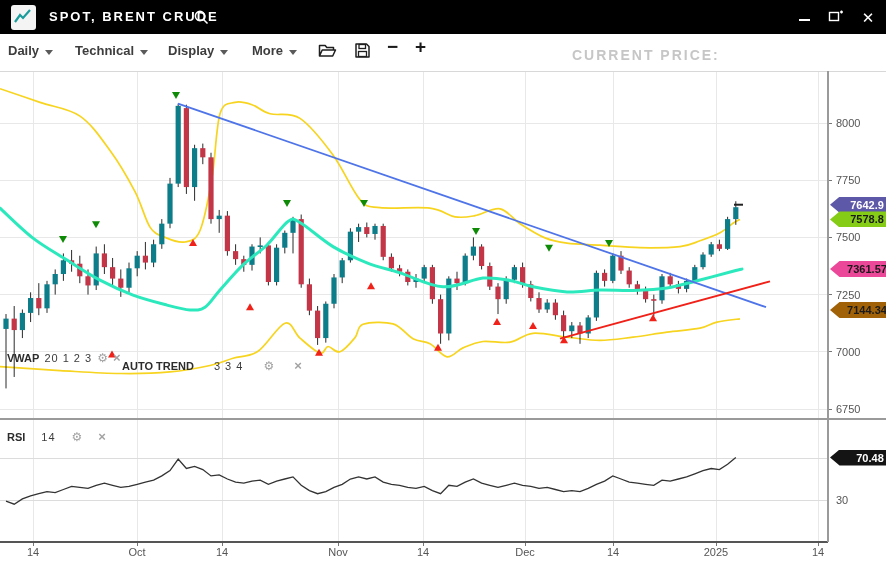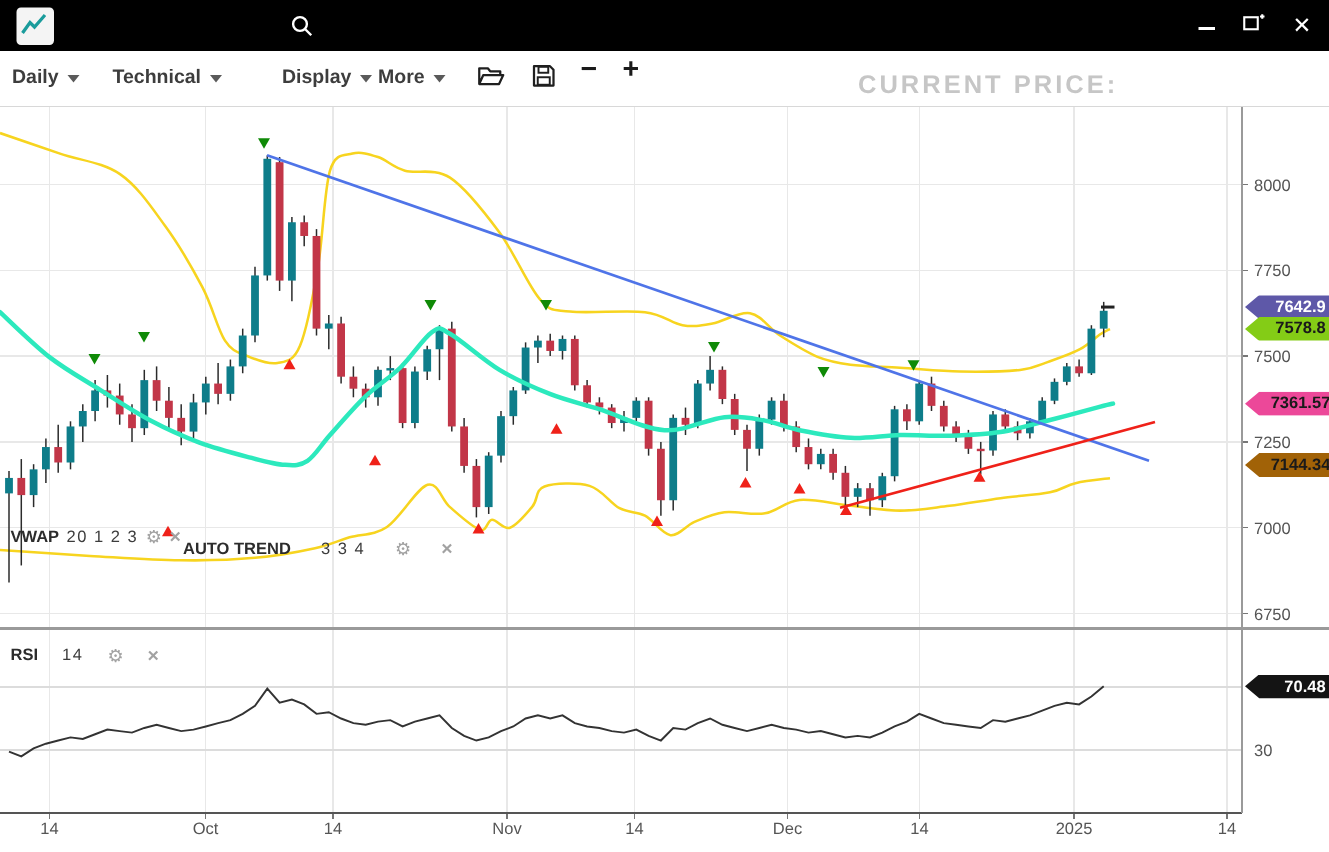--- a/index.html
+++ b/index.html
@@ -19,21 +19,21 @@
   .minus-glyph { display:inline-block; width:11px; height:2px; background:#fff; margin-bottom:1px;}
   .close-glyph { font-size:15px; line-height:15px; }
 
   
   .toolbar { position:absolute; left:0; top:34px; width:886px; height:47px; background:#fff; }
   .menu { position:absolute; top:9px; font-size:13px; font-weight:700; color:#3d3d3d; cursor:pointer; }
   .caret { display:inline-block; width:0; height:0; border-left:4px solid transparent;
     border-right:4px solid transparent; border-top:5px solid #5a5a5a; margin-left:6px; }
   .tbicon { position:absolute; top:8px; cursor:pointer; }
   .tbtext { position:absolute; top:2px; font-size:19px; font-weight:700; color:#1a1a1a; cursor:pointer; }
-  .cplabel { position:absolute; left:572px; top:13px; font-size:17px; color:#c6c6c6;
+  .cplabel { position:absolute; left:572px; top:13px; font-size:14px; color:#c6c6c6;
     letter-spacing:2px; font-weight:600; }
   .pricebox { position:absolute; top:43px; width:75px; height:24px; text-align:center;
     color:#fff; font-size:15px; font-weight:600; line-height:24px; }
   .pricebox .dec { font-size:10px; }
   .pb-bid { left:703px; background:#ecb7bd; }
   .pb-ask { left:797px; background:#bedfe4; }
   .pb-arr { position:absolute; width:0; height:0; border-left:4px solid transparent;
     border-right:4px solid transparent; }
   .arr-down { left:5px; top:4px; border-top:6px solid #d9939c; }
   .arr-up { right:4px; top:3px; border-bottom:6px solid #e9f5f7; }
@@ -58,20 +58,21 @@
 <body>
 
 <div class="app">
 
   <div class="titlebar">
     <div class="logo">
       <svg width="25" height="25">
           <polyline points="4,17 9,10 12,13 19,5" fill="none" stroke="#1a9c9c" stroke-width="2.2"></polyline>
         </svg>
     </div>
+    <span class="wtitle">SPOT, BRENT CRUDE</span>
     <span class="searchic">
       <svg width="17" height="17">
           <circle cx="7" cy="7" r="4.6" fill="none" stroke="#fff" stroke-width="1.6"></circle>
           <line x1="10.5" y1="10.5" x2="14.5" y2="14.5" stroke="#fff" stroke-width="1.6"></line>
         </svg>
     </span>
     <div class="winctl">
       <span class="wbtn"><span class="minus-glyph"></span></span>
       <span class="wbtn">
         <svg width="16" height="15">
@@ -80,21 +81,21 @@
             <line x1="13.5" y1="2.5" x2="13.5" y2="5.5" stroke="#fff" stroke-width="1.4"></line>
           </svg>
       </span>
       <span class="wbtn close-glyph">✕</span>
     </div>
   </div>
 
   <div class="toolbar">
     <span class="menu" style="left:8px"><span>Daily</span><span class="caret"></span></span>
     <span class="menu" style="left:75px"><span>Technical</span><span class="caret"></span></span>
-    <span class="menu" style="left:188px"><span>Display</span><span class="caret"></span></span>
+    <span class="menu" style="left:168px"><span>Display</span><span class="caret"></span></span>
     <span class="menu" style="left:252px"><span>More</span><span class="caret"></span></span>
     <span class="tbicon" style="left:318px">
       <svg width="19" height="17">
           <path d="M1.5 14 L1.5 3.5 H7.2 l1.6 2 H15.5 v2.5 M1.5 14 L4.2 8 h13.3 l-2.8 6 Z" fill="none" stroke="#1f1f1f" stroke-width="1.5" stroke-linejoin="round"></path>
         </svg>
     </span>
     <span class="tbicon" style="left:354px">
       <svg width="17" height="17">
           <path d="M2 2 H12.5 L15 4.5 V15 H2 Z" fill="none" stroke="#1f1f1f" stroke-width="1.5" stroke-linejoin="round"></path>
           <rect x="5" y="2.5" width="6.5" height="4" fill="none" stroke="#1f1f1f" stroke-width="1.3"></rect>

